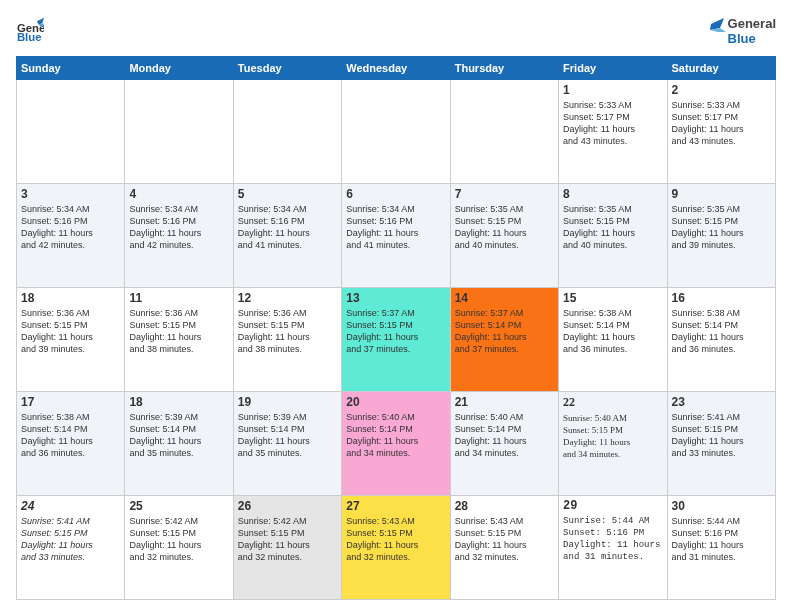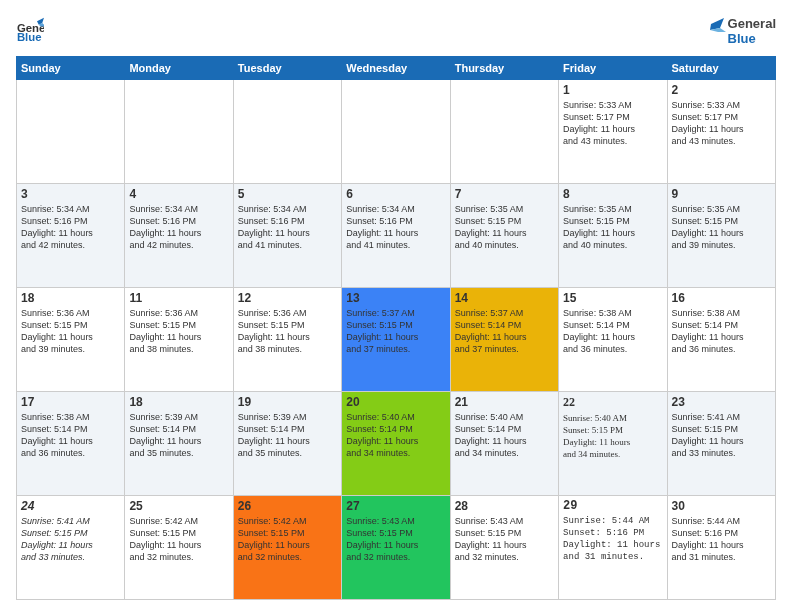--- a/index.html
+++ b/index.html
@@ -222,28 +222,28 @@
 Daylight: 11 hours
 and 38 minutes.</div>
           </td>
           <td style="background: rgb(255, 255, 255); margin-left: 32px;">
             <span class="day-num">12</span>
             <div class="day-info" style="white-space: pre-line;">Sunrise: 5:36 AM
 Sunset: 5:15 PM
 Daylight: 11 hours
 and 38 minutes.</div>
           </td>
-          <td style="background: #3b82f6;">
+          <td style="background: #5eead4;">
             <span class="day-num">13</span>
             <div class="day-info" style="white-space: pre-line;">Sunrise: 5:37 AM
 Sunset: 5:15 PM
 Daylight: 11 hours
 and 37 minutes.</div>
           </td>
-          <td style="background: #eab308;">
+          <td style="background: #f97316;">
             <span class="day-num">14</span>
             <div class="day-info" style="white-space: pre-line;">Sunrise: 5:37 AM
 Sunset: 5:14 PM
 Daylight: 11 hours
 and 37 minutes.</div>
           </td>
           <td style="background: rgb(255, 255, 255);">
             <span class="day-num">15</span>
             <div class="day-info" style="white-space: pre-line;">Sunrise: 5:38 AM
 Sunset: 5:14 PM
@@ -273,21 +273,21 @@
 Daylight: 11 hours
 and 35 minutes.</div>
           </td>
           <td style="background: rgb(240, 244, 248); margin-top: 17px;">
             <span class="day-num">19</span>
             <div class="day-info" style="white-space: pre-line;">Sunrise: 5:39 AM
 Sunset: 5:14 PM
 Daylight: 11 hours
 and 35 minutes.</div>
           </td>
-          <td style="background: #84cc16;">
+          <td style="background: #f9a8d4;">
             <span class="day-num">20</span>
             <div class="day-info" style="white-space: pre-line;">Sunrise: 5:40 AM
 Sunset: 5:14 PM
 Daylight: 11 hours
 and 34 minutes.</div>
           </td>
           <td style="background: rgb(240, 244, 248);">
             <span class="day-num">21</span>
             <div class="day-info" style="white-space: pre-line;">Sunrise: 5:40 AM
 Sunset: 5:14 PM
@@ -317,28 +317,28 @@
 Daylight: 11 hours
 and 33 minutes.</div>
           </td>
           <td style="background: rgb(255, 255, 255);">
             <span class="day-num">25</span>
             <div class="day-info" style="white-space: pre-line;">Sunrise: 5:42 AM
 Sunset: 5:15 PM
 Daylight: 11 hours
 and 32 minutes.</div>
           </td>
-          <td style="background: #f97316;">
+          <td style="background: #e5e5e5;">
             <span class="day-num">26</span>
             <div class="day-info" style="white-space: pre-line;">Sunrise: 5:42 AM
 Sunset: 5:15 PM
 Daylight: 11 hours
 and 32 minutes.</div>
           </td>
-          <td style="background: #22c55e;">
+          <td style="background: #fde047;">
             <span class="day-num">27</span>
             <div class="day-info" style="white-space: pre-line;">Sunrise: 5:43 AM
 Sunset: 5:15 PM
 Daylight: 11 hours
 and 32 minutes.</div>
           </td>
           <td style="background: rgb(255, 255, 255);">
             <span class="day-num">28</span>
             <div class="day-info" style="white-space: pre-line;">Sunrise: 5:43 AM
 Sunset: 5:15 PM

